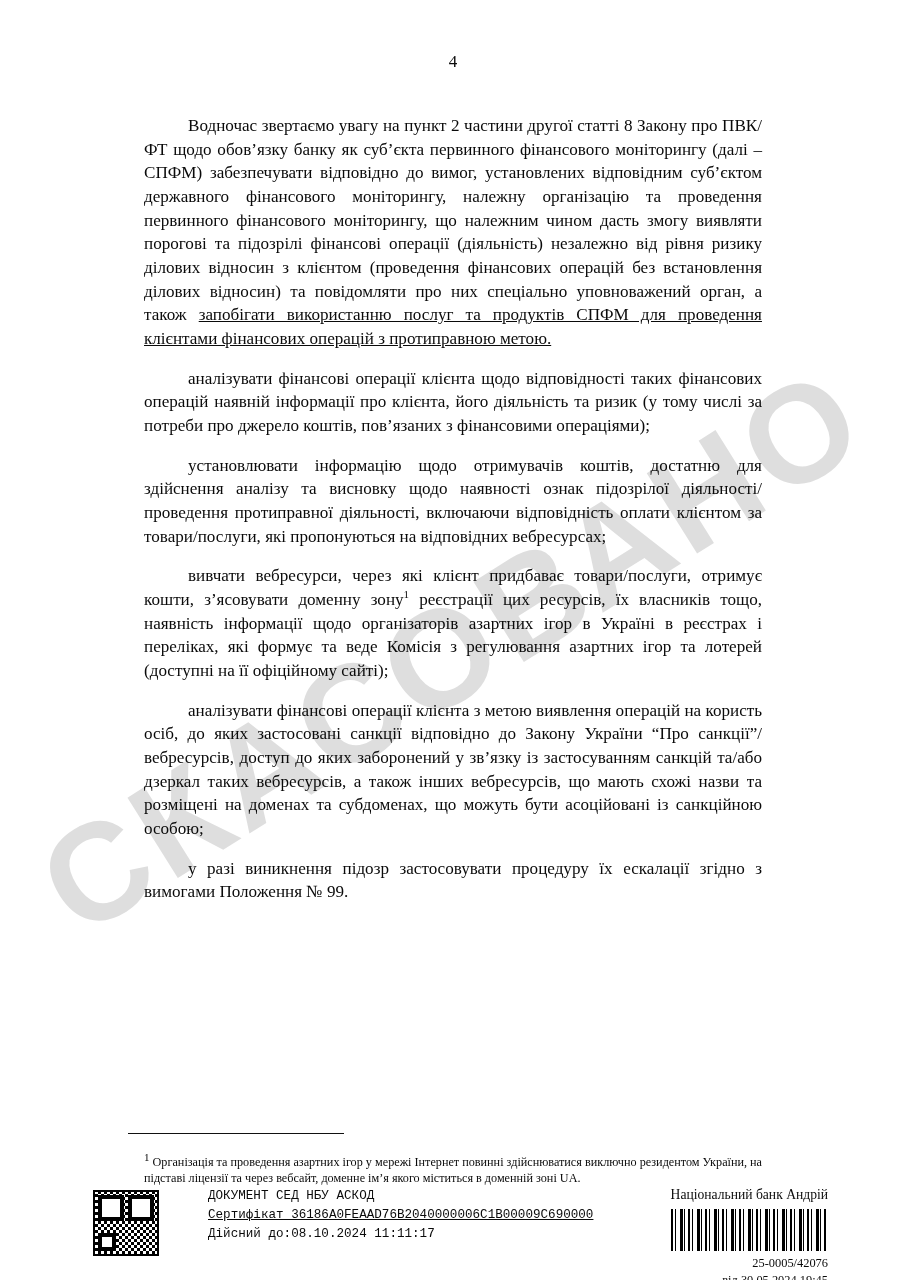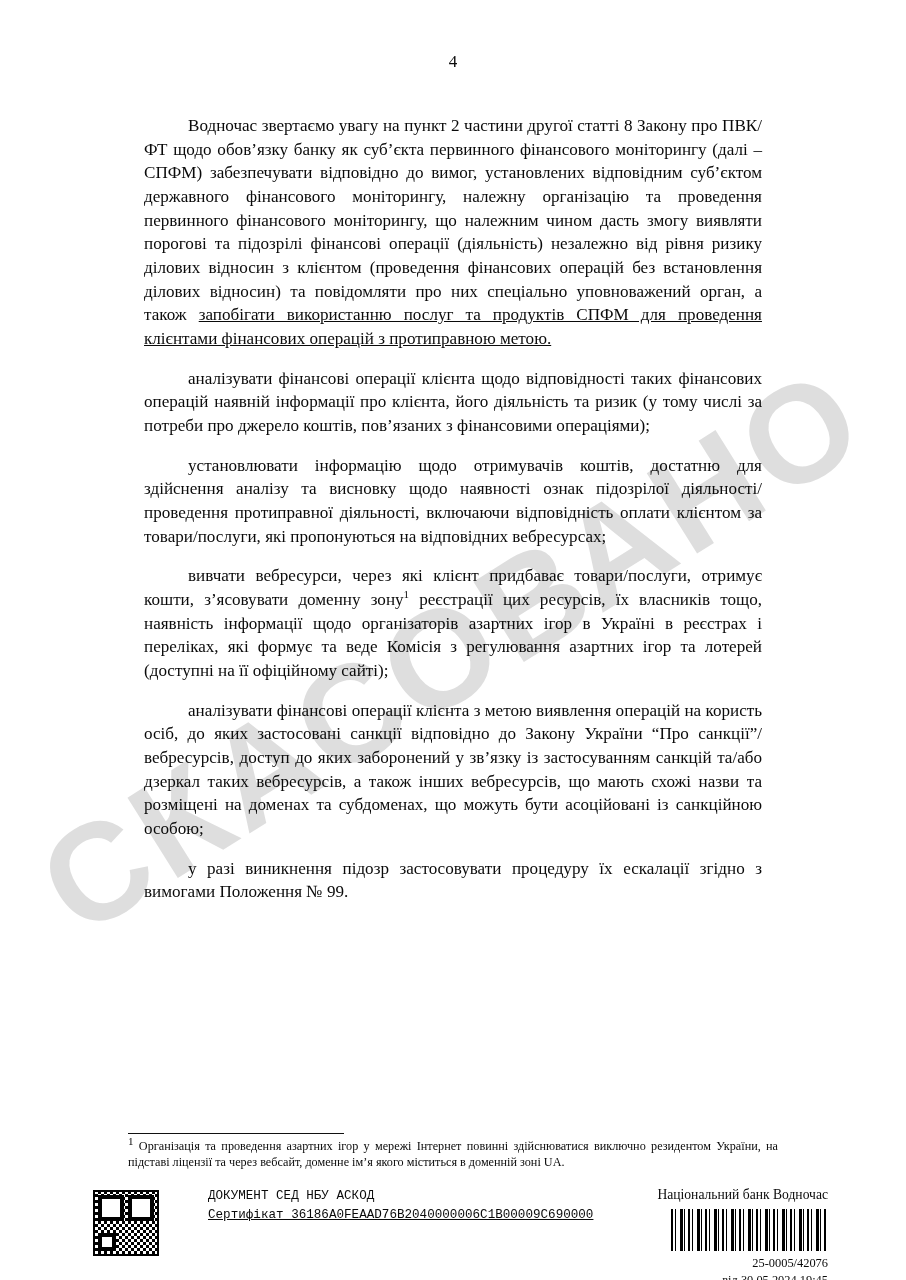--- a/index.html
+++ b/index.html
@@ -83,21 +83,21 @@
   }
   .footnote {
     position: absolute;
     left: 128px;
     top: 1138px;
     width: 650px;
     font-size: 12.2px;
     line-height: 1.32;
     text-align: justify;
   }
-  .footnote p { margin: 0; }
+  .footnote p { margin: 16px; }
   
   .footer {
     position: absolute;
     left: 0;
     top: 1185px;
     width: 906px;
     height: 95px;
   }
   .qr {
     position: absolute;
@@ -194,23 +194,24 @@
   </div>
 
   <div class="footer">
     <div class="qr">
         <span class="qr-b"></span>
       </div>
 
     <div class="sig-block">
       <div>ДОКУМЕНТ СЕД НБУ АСКОД</div>
       <div class="sig-cert">Сертифікат 36186A0FEAAD76B2040000006C1B00009C690000</div>
+      <div>Дійсний до:08.10.2024 11:11:17</div>
     </div>
 
-    <div class="nbu-label">Національний банк Водночас</div>
+    <div class="nbu-label">Національний банк Андрій</div>
     <div class="barcode"></div>
     <div class="barcode-meta">
       <div>25-0005/42076</div>
       <div>від 30.05.2024 19:45</div>
     </div>
   </div>
 
 </div>
 
 </body></html>

